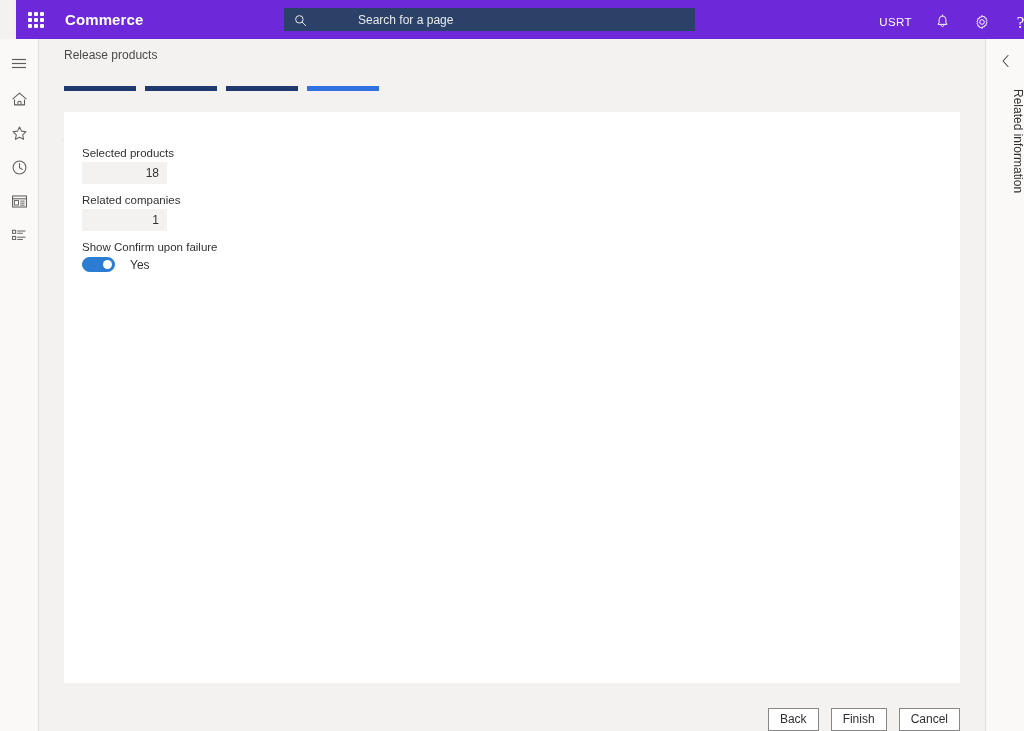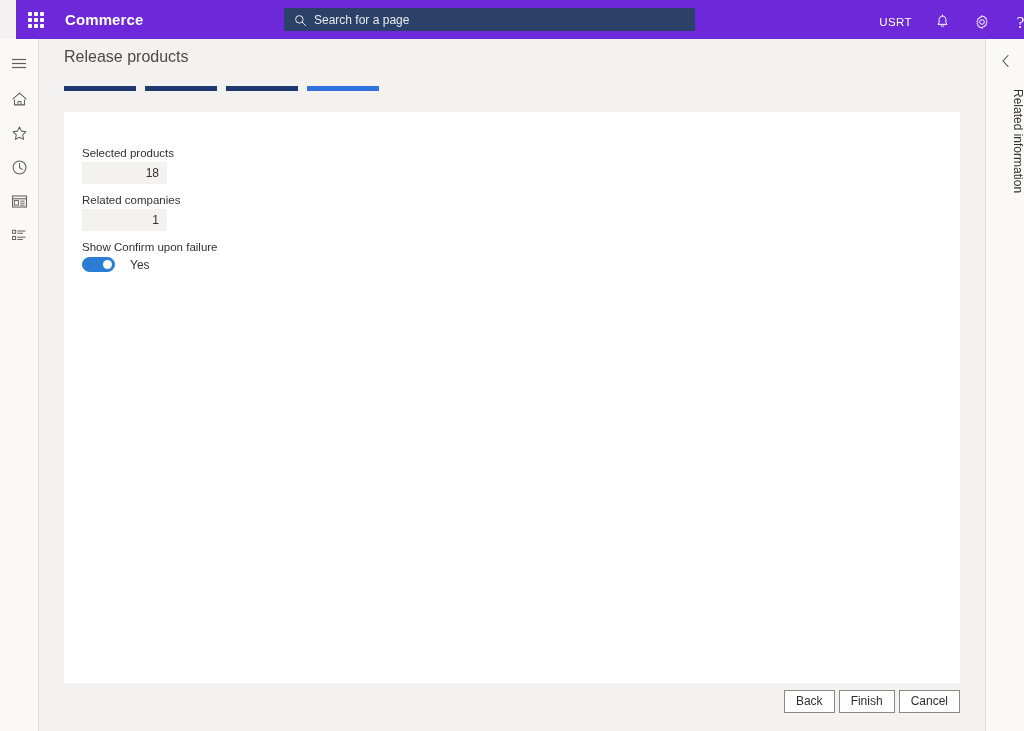--- a/index.html
+++ b/index.html
@@ -57,20 +57,21 @@
   }
   .search-box {
     position: absolute;
     left: 268px; top: 8px;
     width: 411px; height: 23px;
     background: #2b4167;
     display: flex;
     align-items: center;
     padding-left: 10px;
     cursor: text;
+    gap: 44px;
   }
   .search-icon {
     width: 13px; height: 13px;
     flex: none;
     margin-right: 7px;
     position: relative;
     top: 0px;
   }
   .search-text {
     color: #e8ebf0;
@@ -129,21 +130,21 @@
     position: absolute;
     left: 39px; top: 39px;
     width: 946px; height: 692px;
     background: #f3f2f1;
     overflow: hidden;
   }
 
   .breadcrumb {
     position: absolute;
     left: 25px; top: 9px;
-    font-size: 16px;
+    font-size: 12px;
     color: #4a4a4a;
     white-space: nowrap;
     cursor: pointer;
   }
 
   .wizard-steps {
     position: absolute;
     left: 25px; top: 47px;
     display: flex;
     gap: 9px;
@@ -241,24 +242,24 @@
     text-align: center;
   }
 
   
   .footer-bar {
     position: absolute;
     left: 0; bottom: 0;
     width: 946px; height: 41px;
     background: #f3f2f1;
     display: flex;
-    align-items: flex-start;
+    align-items: flex-end;
     justify-content: flex-end;
     padding-right: 25px;
-    gap: 4px;
+    gap: 12px;
   }
   .btn {
     min-width: 48px;
     height: 23px;
     padding: 0 11px;
     background: #ffffff;
     border: 1px solid #8a8886;
     color: #323130;
     font-size: 12px;
     font-family: "Liberation Sans", sans-serif;

